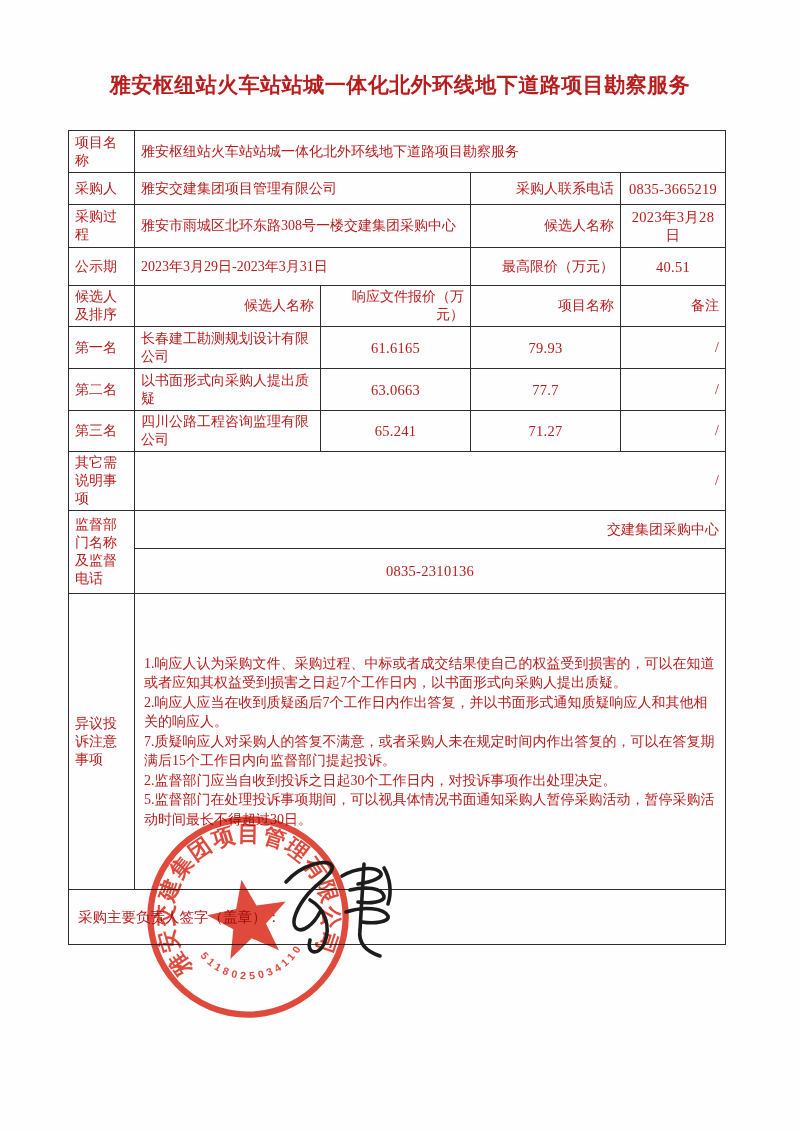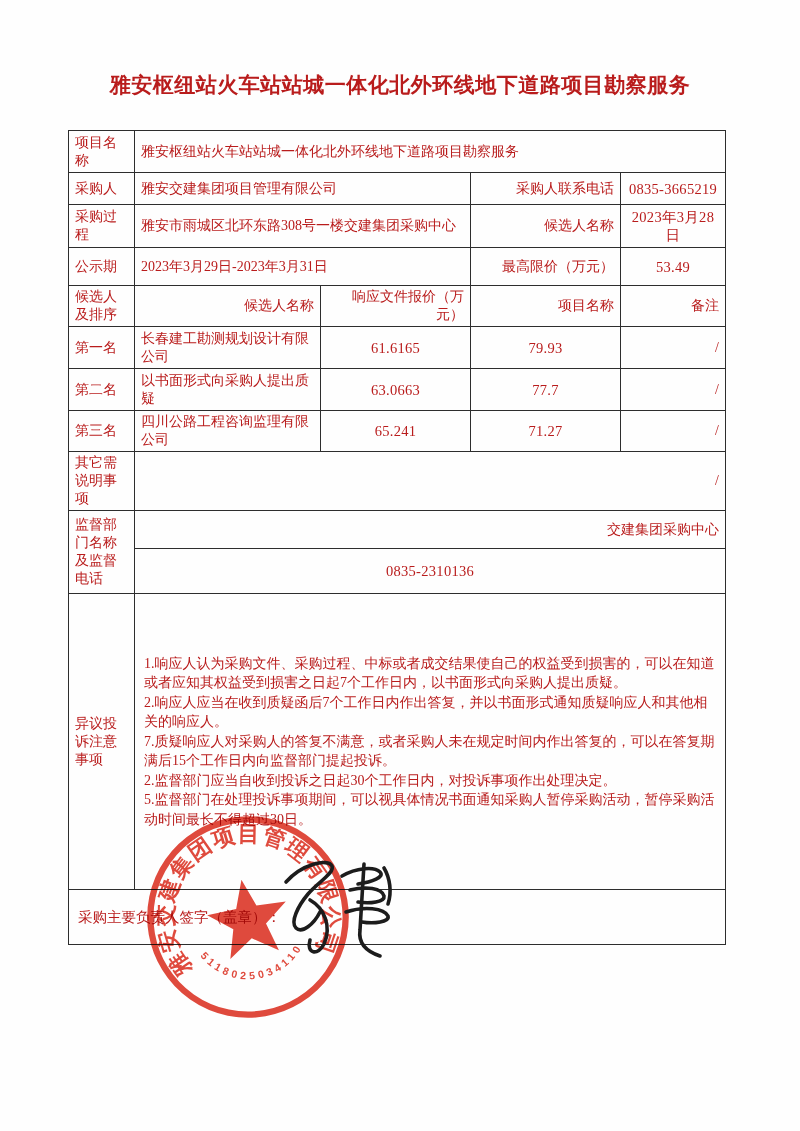--- a/index.html
+++ b/index.html
@@ -88,21 +88,21 @@
       <td class="lab">采购过程</td>
       <td colspan="2" class="loc">雅安市雨城区北环东路308号一楼交建集团采购中心</td>
       <td class="center">候选人名称</td>
       <td class="num">2023年3月28日</td>
     </tr>
 
     <tr style="height:38px">
       <td class="lab">公示期</td>
       <td colspan="2">2023年3月29日-2023年3月31日</td>
       <td class="center">最高限价（万元）</td>
-      <td class="num">53.49</td>
+      <td class="num">40.51</td>
     </tr>
 
     <tr style="height:40px">
       <td class="lab">候选人及排序</td>
       <td class="center">候选人名称</td>
       <td class="center">响应文件报价（万元）</td>
       <td class="center">项目名称</td>
       <td class="center">备注</td>
     </tr>
 

